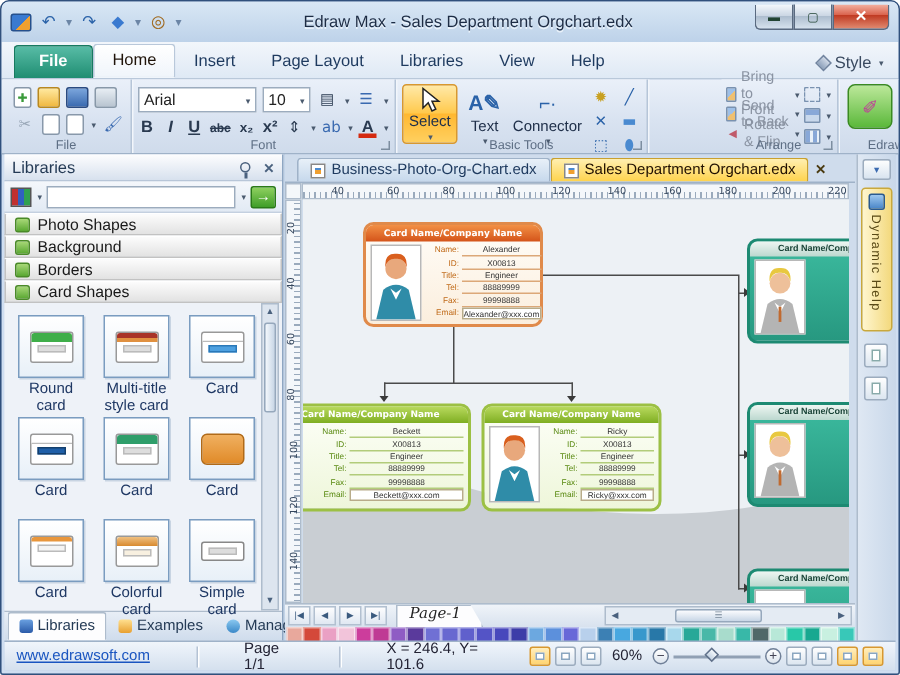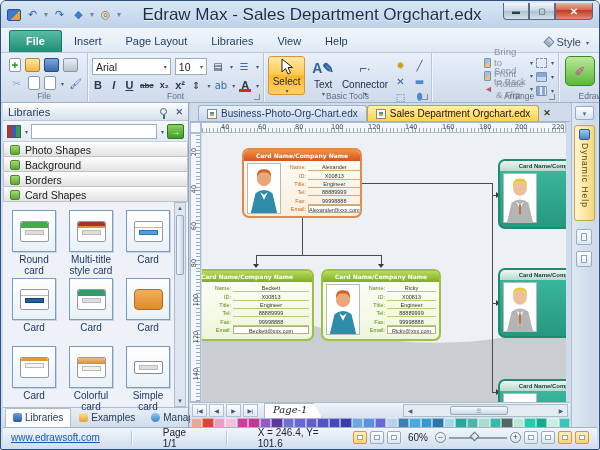--- a/index.html
+++ b/index.html
@@ -9,21 +9,21 @@
     box-shadow:inset 0 0 0 2px #cfdef1; font-size:11px; }
 
   
   .titlebar { position:absolute; left:0; top:0; right:0; height:27px; display:flex; align-items:center;
     background:linear-gradient(#d9e7f5,#bdd2e9); }
   .qat { display:flex; align-items:center; gap:4px; padding-left:6px; }
   .qicon { width:15px; height:14px; display:inline-flex; align-items:center; justify-content:center;
     font-size:11px; color:#2a62a8; font-family:"DejaVu Sans", sans-serif; }
   .appicon { width:14px; height:12px; background:linear-gradient(135deg,#3a7ad0 55%,#f0a030 55%); border:1px solid #26508c; border-radius:2px; }
   .qsep { color:#6c86a6; font-size:8px; }
-  .title { flex:1; text-align:center; color:#1d2c44; font-size:17px; text-shadow:0 1px 0 #eaf2fa; }
+  .title { flex:1; text-align:center; color:#1d2c44; font-size:11px; text-shadow:0 1px 0 #eaf2fa; }
   .winbtns { display:flex; margin:-6px 6px 0 0; }
   .winbtn { width:26px; height:17px; border:1px solid #5a6a80; border-top:none; display:flex; align-items:center; justify-content:center;
     background:linear-gradient(#f4f8fc,#c8d4e2 50%,#aebecf 50%,#d6e2ee); color:#243; font-size:8px; }
   .winbtn.min { border-radius:0 0 0 4px; }
   .winbtn.close { width:38px; border-radius:0 0 4px 0;
     background:linear-gradient(#f2b0a0,#d9604a 45%,#c03a22 45%,#e08a70); color:#fff; font-size:10px; font-weight:bold; }
 
   
   .tabrow { position:absolute; left:0; top:27px; right:0; height:25px;
     background:linear-gradient(#f2f6fb,#dfe9f5); border-bottom:1px solid #b9c8da; display:flex; align-items:flex-end; }
@@ -209,20 +209,21 @@
     <div class="title">Edraw Max - Sales Department Orgchart.edx</div>
     <div class="winbtns">
       <span class="winbtn min">▬</span>
       <span class="winbtn">▢</span>
       <span class="winbtn close">✕</span>
     </div>
   </div>
 
   <div class="tabrow">
     <span class="rtab file">File</span>
+    <span class="rtab active">Home</span>
     <span class="rtab">Insert</span>
     <span class="rtab">Page Layout</span>
     <span class="rtab">Libraries</span>
     <span class="rtab">View</span>
     <span class="rtab">Help</span>
     <span class="stylebtn">
       <span class="gem"></span>
       <span>Style</span>
       <span class="dd">▾</span>
     </span>

